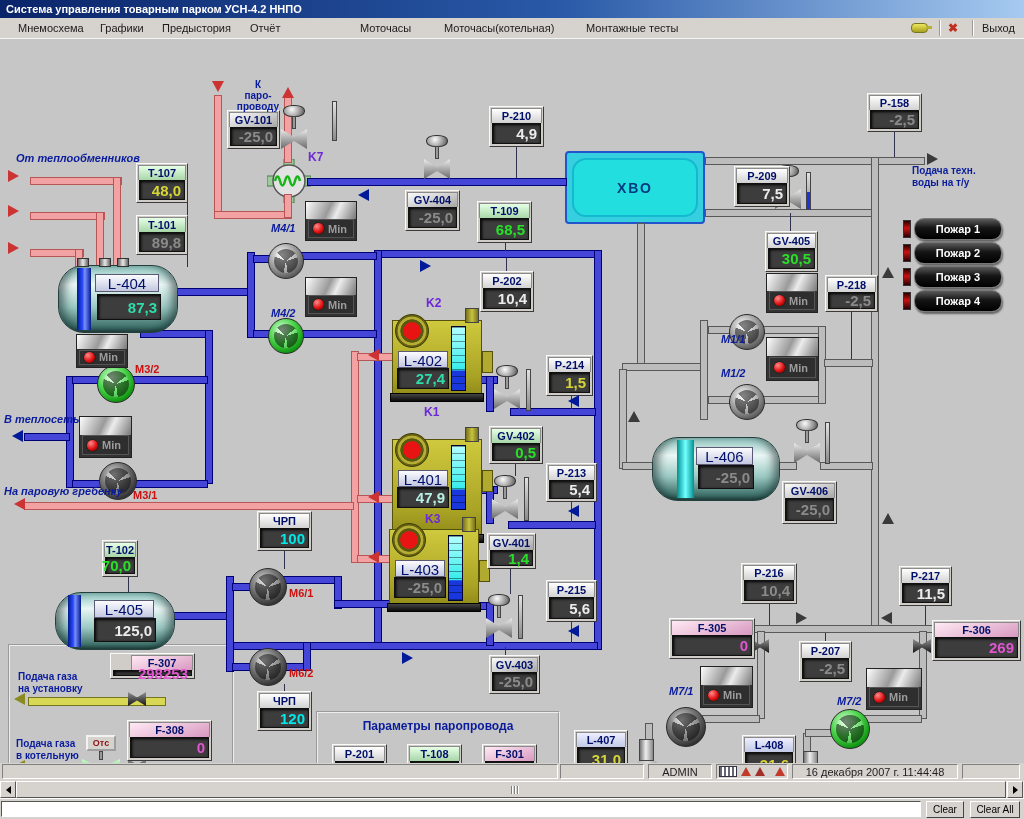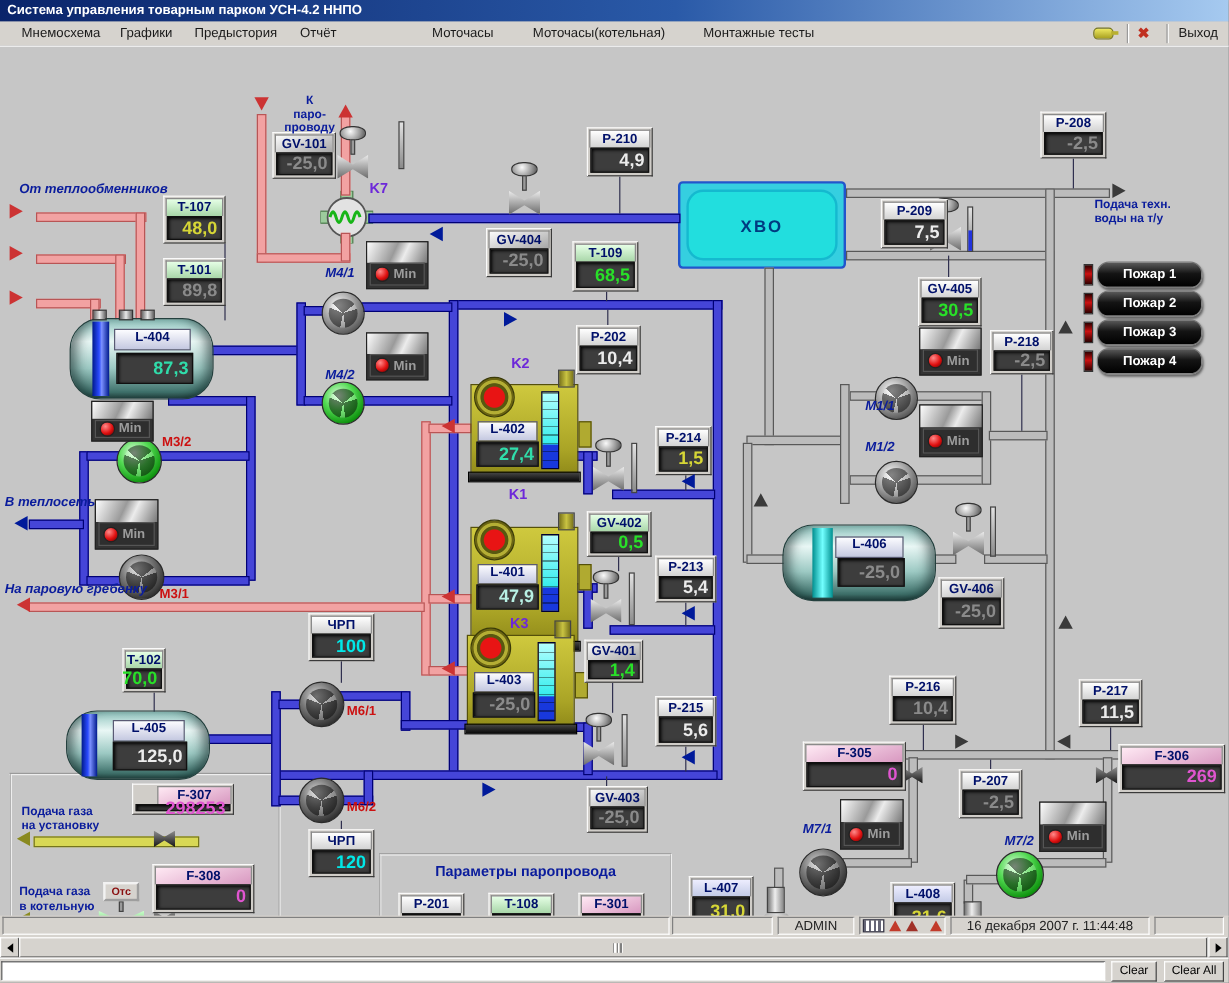--- a/index.html
+++ b/index.html
@@ -54,21 +54,21 @@
   .vstem{position:absolute;background:#9a9a9a;border:1px solid #444;box-sizing:border-box;}
   .vhead{position:absolute;border-radius:45%;background:radial-gradient(circle at 40% 35%,#fafafa,#999 60%,#4f4f4f);border:1px solid #333;box-sizing:border-box;}
   .ibar{position:absolute;background:linear-gradient(180deg,#e2e2e2,#8a8a8a);border:1px solid #444;box-sizing:border-box;}
   .ibar-blue:after{content:"";position:absolute;left:0;right:0;bottom:0;height:46%;background:#2233dd;}
   
   .tank{position:absolute;border:1px solid #24403e;border-radius:26px;background:linear-gradient(180deg,#8fc4be,#e9f7f5 28%,#9cc9c3 62%,#3f716b 92%,#234441);box-shadow:inset 10px 0 10px -5px rgba(0,20,20,.55),inset -10px 0 10px -5px rgba(0,20,20,.55);}
   .tstripe{position:absolute;top:2px;bottom:2px;}
   .st-blue{background:linear-gradient(90deg,#001a8c,#2b4bff 40%,#7b90ff 55%,#001a8c);}
   .st-cyan{background:linear-gradient(90deg,#008f8f,#72ffff 50%,#008f8f);}
   .noz{position:absolute;width:12px;height:9px;background:linear-gradient(90deg,#666,#e8e8e8 50%,#666);border:1px solid #333;box-sizing:border-box;}
-  .plate{position:absolute;background:linear-gradient(180deg,#fcfcff,#c4c8e0);border:1px solid #5a5a74;text-align:center;font-weight:bold;font-size:11px;color:#00106a;box-sizing:border-box;}
+  .plate{position:absolute;background:linear-gradient(180deg,#fcfcff,#c4c8e0);border:1px solid #5a5a74;text-align:center;font-weight:normal;font-size:15px;color:#00106a;box-sizing:border-box;}
   .dval{position:absolute;background:#3d3d3d;border:1px solid #101010;box-shadow:inset 1px 1px 3px #000;font-weight:bold;font-size:15px;display:flex;align-items:center;justify-content:flex-end;padding-right:3px;box-sizing:border-box;}
   
   .boiler{position:absolute;background:linear-gradient(180deg,#cfc93e,#aaa426 70%,#8d8718);border:1px solid #55500a;box-sizing:border-box;}
   .burner{position:absolute;border-radius:50%;background:radial-gradient(circle,#e81414 0 37%,#585810 41% 50%,#b4ae34 53% 62%,#6a6412 65%);border:1px solid #3a3a08;}
   .btube{position:absolute;width:13px;background:linear-gradient(180deg,#b4ffff,#35ecec 68%,#1838dd 70%,#1838dd),repeating-linear-gradient(180deg,#0006 0 1px,transparent 1px 7px);background-blend-mode:multiply;border:1px solid #003;}
   .bbase{position:absolute;left:-3px;right:-3px;bottom:-4px;height:7px;background:linear-gradient(180deg,#444,#0a0a0a);border:1px solid #000;}
   .bchim{position:absolute;width:12px;height:13px;background:linear-gradient(90deg,#77711a,#c9c342 50%,#77711a);border:1px solid #444;top:-13px;}
   .btab{position:absolute;width:9px;height:20px;background:#b0aa30;border:1px solid #55500a;}
   
   #hvo-box{position:absolute;border:2px solid #2255cc;border-radius:4px;background:#35cfe0;box-sizing:border-box;}
@@ -457,21 +457,21 @@
       </div>
       <div class="disp" style="left: 480px; top: 232px; width: 54px; height: 41px;">
         <div class="hd hw">P-202</div>
         <div class="val vw">10,4</div>
       </div>
       <div class="disp" style="left: 706px; top: 127px; width: 56px; height: 41px; margin-left: 28px;">
         <div class="hd hw">P-209</div>
         <div class="val vw">7,5</div>
       </div>
       <div class="disp" style="left: 867px; top: 54px; width: 55px; height: 39px;">
-        <div class="hd hw">P-208</div>
+        <div class="hd hw">P-158</div>
         <div class="val vd">-2,5</div>
       </div>
       <div class="disp" style="left: 765px; top: 192px; width: 53px; height: 41px;">
         <div class="hd hw">GV-405</div>
         <div class="val vg">30,5</div>
       </div>
       <div class="disp" style="left: 825px; top: 236px; width: 53px; height: 37px;">
         <div class="hd hw">P-218</div>
         <div class="val vd">-2,5</div>
       </div>

